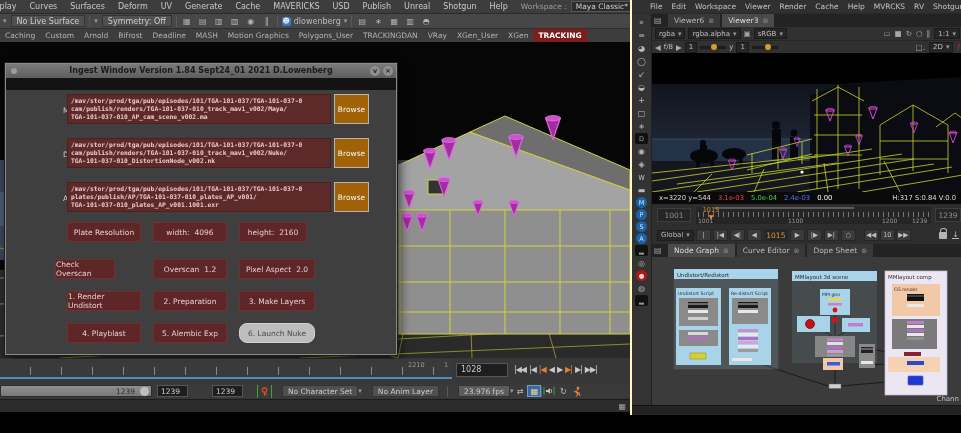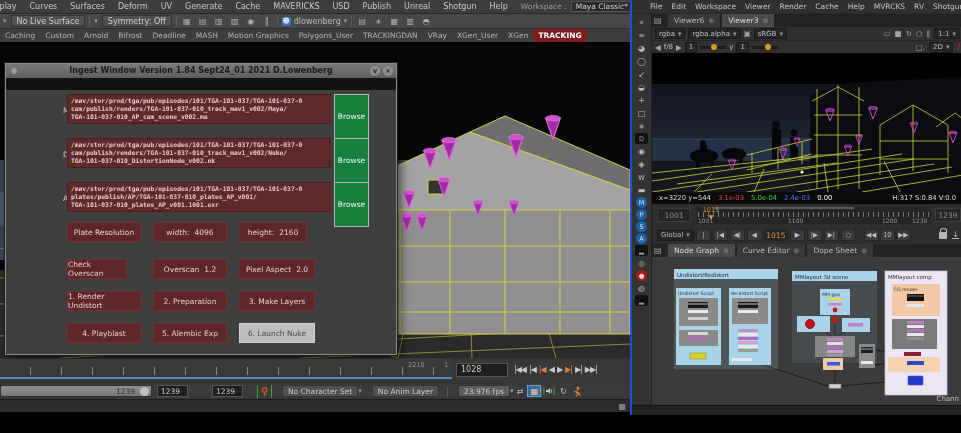--- a/index.html
+++ b/index.html
@@ -44,25 +44,25 @@
     font-weight:bold; text-align:center; line-height:14px; position:relative; }
   .dlg-dot { position:absolute; left:5px; top:4px; width:6px; height:6px; border-radius:50%; background:#9a9a9a; }
   .dlg-cbtn { position:absolute; top:2px; width:10px; height:10px; border-radius:50%; background:#8f8f8f;
     color:#2e2e2e; font-size:7px; line-height:10px; text-align:center; }
   .dlg-min { right:16px; } .dlg-close { right:3px; }
   .dlg-gap { height:12px; background:#131313; }
   .fld-label { position:absolute; left:13px; font-size:7.5px; color:#cfcfcf;padding-left:44px; }
   .fld-box { position:absolute; left:61px; width:264px; height:30px; background:#5d2929; border:1px solid #4a2020;
     padding:2px 3px; font-family:"DejaVu Sans Mono", monospace; font-size:6.3px; line-height:8.2px;
     color:#eccaca; font-weight:bold; white-space:nowrap; overflow:hidden; }
-  .fld-browse { position:absolute; left:328px; width:35px; height:45px; background:#15803d; color:#f4f4f4;
+  .fld-browse { position:absolute; left:328px; width:35px; height:30px; background:#a16207; color:#f4f4f4;
     font-size:7.5px; display:flex; align-items:center; justify-content:center; border:1px solid #b5b5b5; }
   .ibtn { position:absolute; height:20px; background:#5e2626; border:1px solid #713030; color:#e6cfcf;
     font-size:7.5px; display:flex; align-items:center; justify-content:center; gap:5px; cursor:default; }
-  .ibtn.light { background:#bdbdbd; border-color:#d2d2d2; color:#4a4a4a; }
+  .ibtn.light { background:#bdbdbd; border-color:#d2d2d2; color:#4a4a4a;border-radius:8px; }
 
   
   .m-ruler { position:absolute; left:0; top:359px; width:452px; height:20px; background:#3a3a3a;
     border-bottom:2px solid #4a8fc0; }
   .m-ruler .ticks { position:absolute; left:0; right:0; bottom:2px; height:8px;
     background:repeating-linear-gradient(90deg, transparent 0 30px, #8a8a8a 30px 31px); }
   .m-ruler .rlab { position:absolute; top:2px; font-size:6.5px; color:#999; }
   .m-curframe { position:absolute; left:456px; top:363px; width:52px; height:14px; background:#1e1e1e;
     border:1px solid #555; color:#ccc; font-size:8px; line-height:12px; padding-left:4px; }
   .m-playback { position:absolute; left:514px; top:359px; width:116px; height:20px; display:flex;
@@ -81,21 +81,21 @@
   .fpsbox { background:#5c5c5c; }
   .mr-icon { width:14px; height:12px; display:flex; align-items:center; justify-content:center;
     font-size:8px; color:#bdbdbd; }
   .mr-icon.bluebg { background:#3a6a9a; border:1px solid #6aa0d0; color:#ffd9a0; }
   .m-helpline { position:absolute; left:0; top:399px; width:630px; height:13px; background:#2c2c2c;
     border-top:1px solid #1c1c1c; }
   .m-helpline .gridicon { position:absolute; right:4px; top:2px; font-size:8px; color:#a5a5a5; }
 
   
   .nuke { position:absolute; left:630px; top:0; width:331px; height:415px; background:#2a2a2a;
-    border-left:2px solid #1d4ed8; overflow:hidden; }
+    border-left:2px solid #fef9c3; overflow:hidden; }
   .n-menubar { position:absolute; top:0; left:0; right:0; height:13px; background:#303030;
     display:flex; align-items:center; gap:9px; padding-left:18px; font-size:7.5px; color:#c4c4c4; }
   .n-lefttools { position:absolute; left:0; top:14px; width:20px; height:391px; background:#333;
     border-right:1px solid #222; display:flex; flex-direction:column; align-items:center; gap:1px; padding-top:2px; }
   .nt { width:13px; height:12px; font-size:8px; color:#b8b8b8; display:flex; align-items:center; justify-content:center; }
   .ntc { width:11px; height:11px; border-radius:50%; background:#1c63a8; color:#d5e8ff; font-size:6.5px;
     display:flex; align-items:center; justify-content:center; }
   .ntc.red { background:#b01818; color:#ffd5d5; }
   .ntc.dark { background:#111; color:#999; border-radius:2px; width:13px; }
 
@@ -327,21 +327,21 @@
         </div>
       <div class="ibtn" style="left:147px;top:158px;width:74px">
         <span>width:</span>
           <span>4096</span>
         </div>
       <div class="ibtn" style="left:233px;top:158px;width:68px">
         <span>height:</span>
           <span>2160</span>
         </div>
 
-      <div class="ibtn" style="left:61px;top:195px;width:60px">
+      <div class="ibtn" style="left:49px;top:195px;width:60px">
           <span>Check Overscan</span>
         </div>
       <div class="ibtn" style="left:147px;top:195px;width:74px">
         <span>Overscan</span>
           <span>1.2</span>
         </div>
       <div class="ibtn" style="left:233px;top:195px;width:76px">
         <span>Pixel Aspect</span>
           <span>2.0</span>
         </div>

